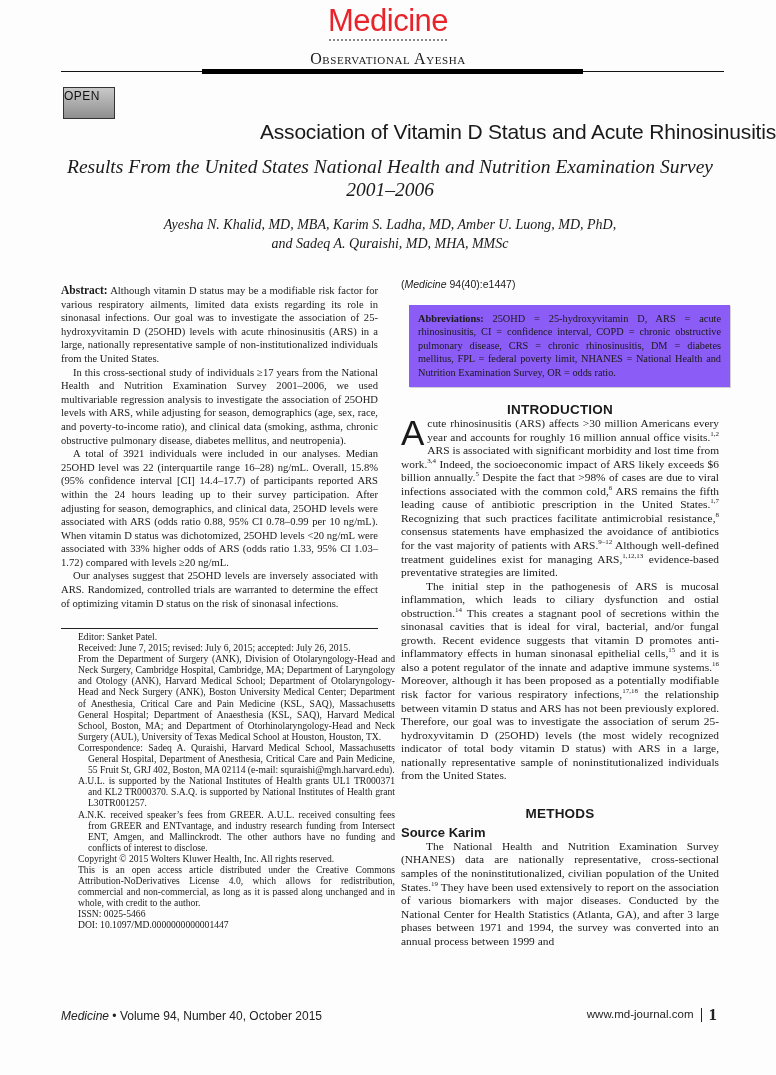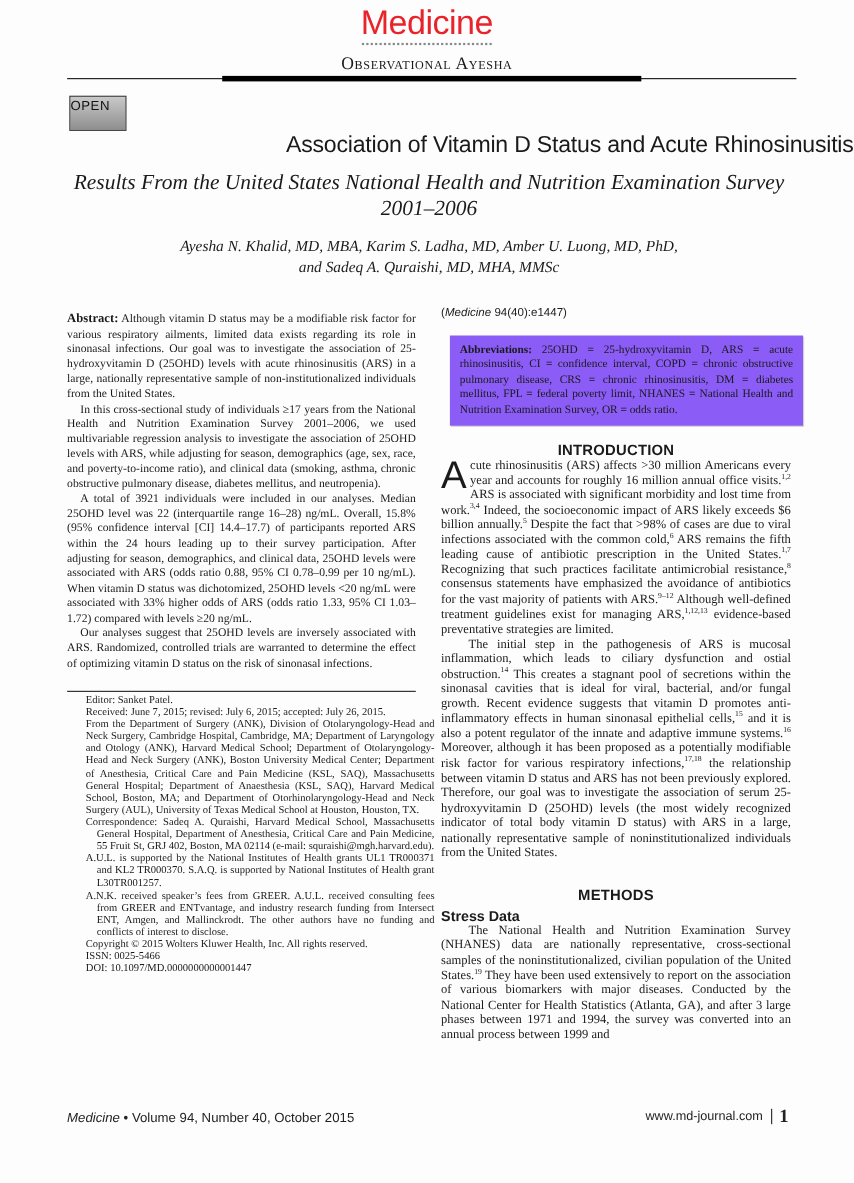--- a/index.html
+++ b/index.html
@@ -83,32 +83,33 @@
 
 <div id="front-rule"></div>
 <div id="frontmatter">
   <p>Editor: Sanket Patel.</p>
   <p>Received: June 7, 2015; revised: July 6, 2015; accepted: July 26, 2015.</p>
   <p>From the Department of Surgery (ANK), Division of Otolaryngology-Head and Neck Surgery, Cambridge Hospital, Cambridge, MA; Department of Laryngology and Otology (ANK), Harvard Medical School; Department of Otolaryngology-Head and Neck Surgery (ANK), Boston University Medical Center; Department of Anesthesia, Critical Care and Pain Medicine (KSL, SAQ), Massachusetts General Hospital; Department of Anaesthesia (KSL, SAQ), Harvard Medical School, Boston, MA; and Department of Otorhinolaryngology-Head and Neck Surgery (AUL), University of Texas Medical School at Houston, Houston, TX.</p>
   <p class="hang">Correspondence: Sadeq A. Quraishi, Harvard Medical School, Massachusetts General Hospital, Department of Anesthesia, Critical Care and Pain Medicine, 55 Fruit St, GRJ 402, Boston, MA 02114 (e-mail: squraishi@mgh.harvard.edu).</p>
   <p class="hang">A.U.L. is supported by the National Institutes of Health grants UL1 TR000371 and KL2 TR000370. S.A.Q. is supported by National Institutes of Health grant L30TR001257.</p>
   <p class="hang">A.N.K. received speaker’s fees from GREER. A.U.L. received consulting fees from GREER and ENTvantage, and industry research funding from Intersect ENT, Amgen, and Mallinckrodt. The other authors have no funding and conflicts of interest to disclose.</p>
   <p>Copyright © 2015 Wolters Kluwer Health, Inc. All rights reserved.</p>
+  <p>This is an open access article distributed under the Creative Commons Attribution-NoDerivatives License 4.0, which allows for redistribution, commercial and non-commercial, as long as it is passed along unchanged and in whole, with credit to the author.</p>
   <p>ISSN: 0025-5466</p>
   <p>DOI: 10.1097/MD.0000000000001447</p>
 </div>
 
 <div id="right-col" class="col">
   <div id="citation"><span>(</span><i>Medicine</i><span> 94(40):e1447)</span></div>
 
   <div id="abbrev-box"><b>Abbreviations:</b><span> 25OHD = 25-hydroxyvitamin D, ARS = acute rhinosinusitis, CI = confidence interval, COPD = chronic obstructive pulmonary disease, CRS = chronic rhinosinusitis, DM = diabetes mellitus, FPL = federal poverty limit, NHANES = National Health and Nutrition Examination Survey, OR = odds ratio.</span></div>
 
   <div id="intro-head" class="sec-head">INTRODUCTION</div>
   <p class="para drop"><span class="dropcap">A</span><span>cute rhinosinusitis (ARS) affects &gt;30 million Americans every year and accounts for roughly 16 million annual office visits.</span><sup>1,2</sup><span> ARS is associated with significant morbidity and lost time from work.</span><sup>3,4</sup><span> Indeed, the socioeconomic impact of ARS likely exceeds $6 billion annually.</span><sup>5</sup><span> Despite the fact that &gt;98% of cases are due to viral infections associated with the common cold,</span><sup>6</sup><span> ARS remains the fifth leading cause of antibiotic prescription in the United States.</span><sup>1,7</sup><span> Recognizing that such practices facilitate antimicrobial resistance,</span><sup>8</sup><span> consensus statements have emphasized the avoidance of antibiotics for the vast majority of patients with ARS.</span><sup>9–12</sup><span> Although well-defined treatment guidelines exist for managing ARS,</span><sup>1,12,13</sup><span> evidence-based preventative strategies are limited.</span></p>
   <p class="para"><span>The initial step in the pathogenesis of ARS is mucosal inflammation, which leads to ciliary dysfunction and ostial obstruction.</span><sup>14</sup><span> This creates a stagnant pool of secretions within the sinonasal cavities that is ideal for viral, bacterial, and/or fungal growth. Recent evidence suggests that vitamin D promotes anti-inflammatory effects in human sinonasal epithelial cells,</span><sup>15</sup><span> and it is also a potent regulator of the innate and adaptive immune systems.</span><sup>16</sup><span> Moreover, although it has been proposed as a potentially modifiable risk factor for various respiratory infections,</span><sup>17,18</sup><span> the relationship between vitamin D status and ARS has not been previously explored. Therefore, our goal was to investigate the association of serum 25-hydroxyvitamin D (25OHD) levels (the most widely recognized indicator of total body vitamin D status) with ARS in a large, nationally representative sample of noninstitutionalized individuals from the United States.</span></p>
 
   <div id="methods-head" class="sec-head">METHODS</div>
-  <div id="source-head" class="sub-head">Stress Data</div>
+  <div id="source-head" class="sub-head">Source Karim</div>
   <p class="para"><span>The National Health and Nutrition Examination Survey (NHANES) data are nationally representative, cross-sectional samples of the noninstitutionalized, civilian population of the United States.</span><sup>19</sup><span> They have been used extensively to report on the association of various biomarkers with major diseases. Conducted by the National Center for Health Statistics (Atlanta, GA), and after 3 large phases between 1971 and 1994, the survey was converted into an annual process between 1999 and</span></p>
 </div>
 
 <div id="footer-left"><i>Medicine</i><span> • </span><span>Volume 94, Number 40, October 2015</span></div>
 <div id="footer-right"><span>www.md-journal.com</span><span class="sep"></span><span class="pg">1</span></div>
 
 </body></html>

